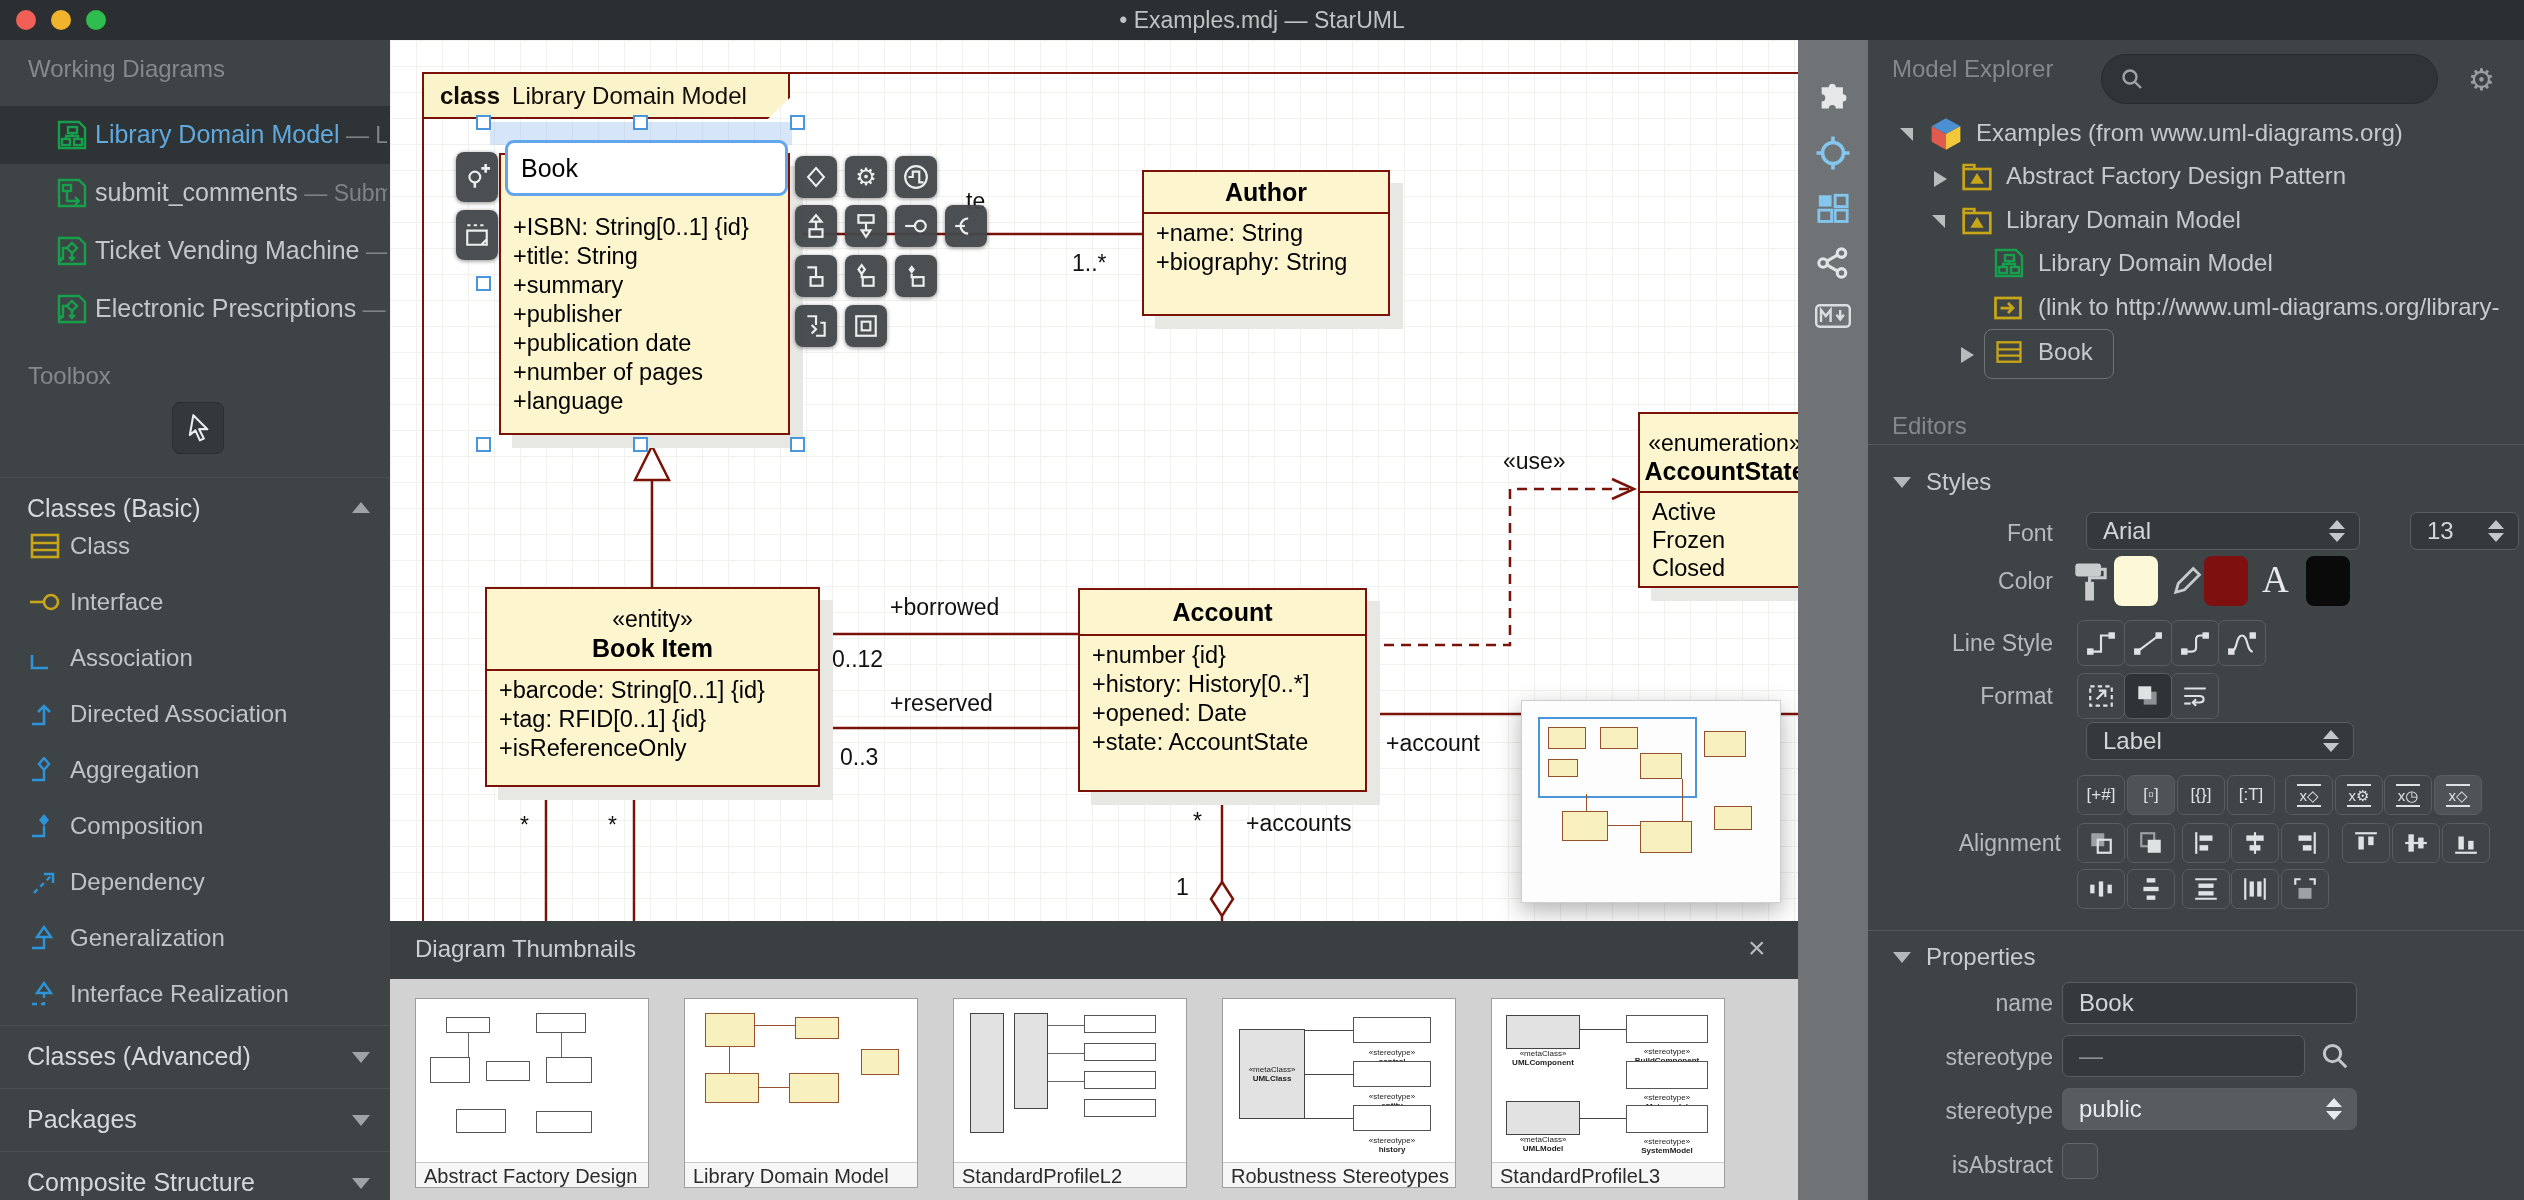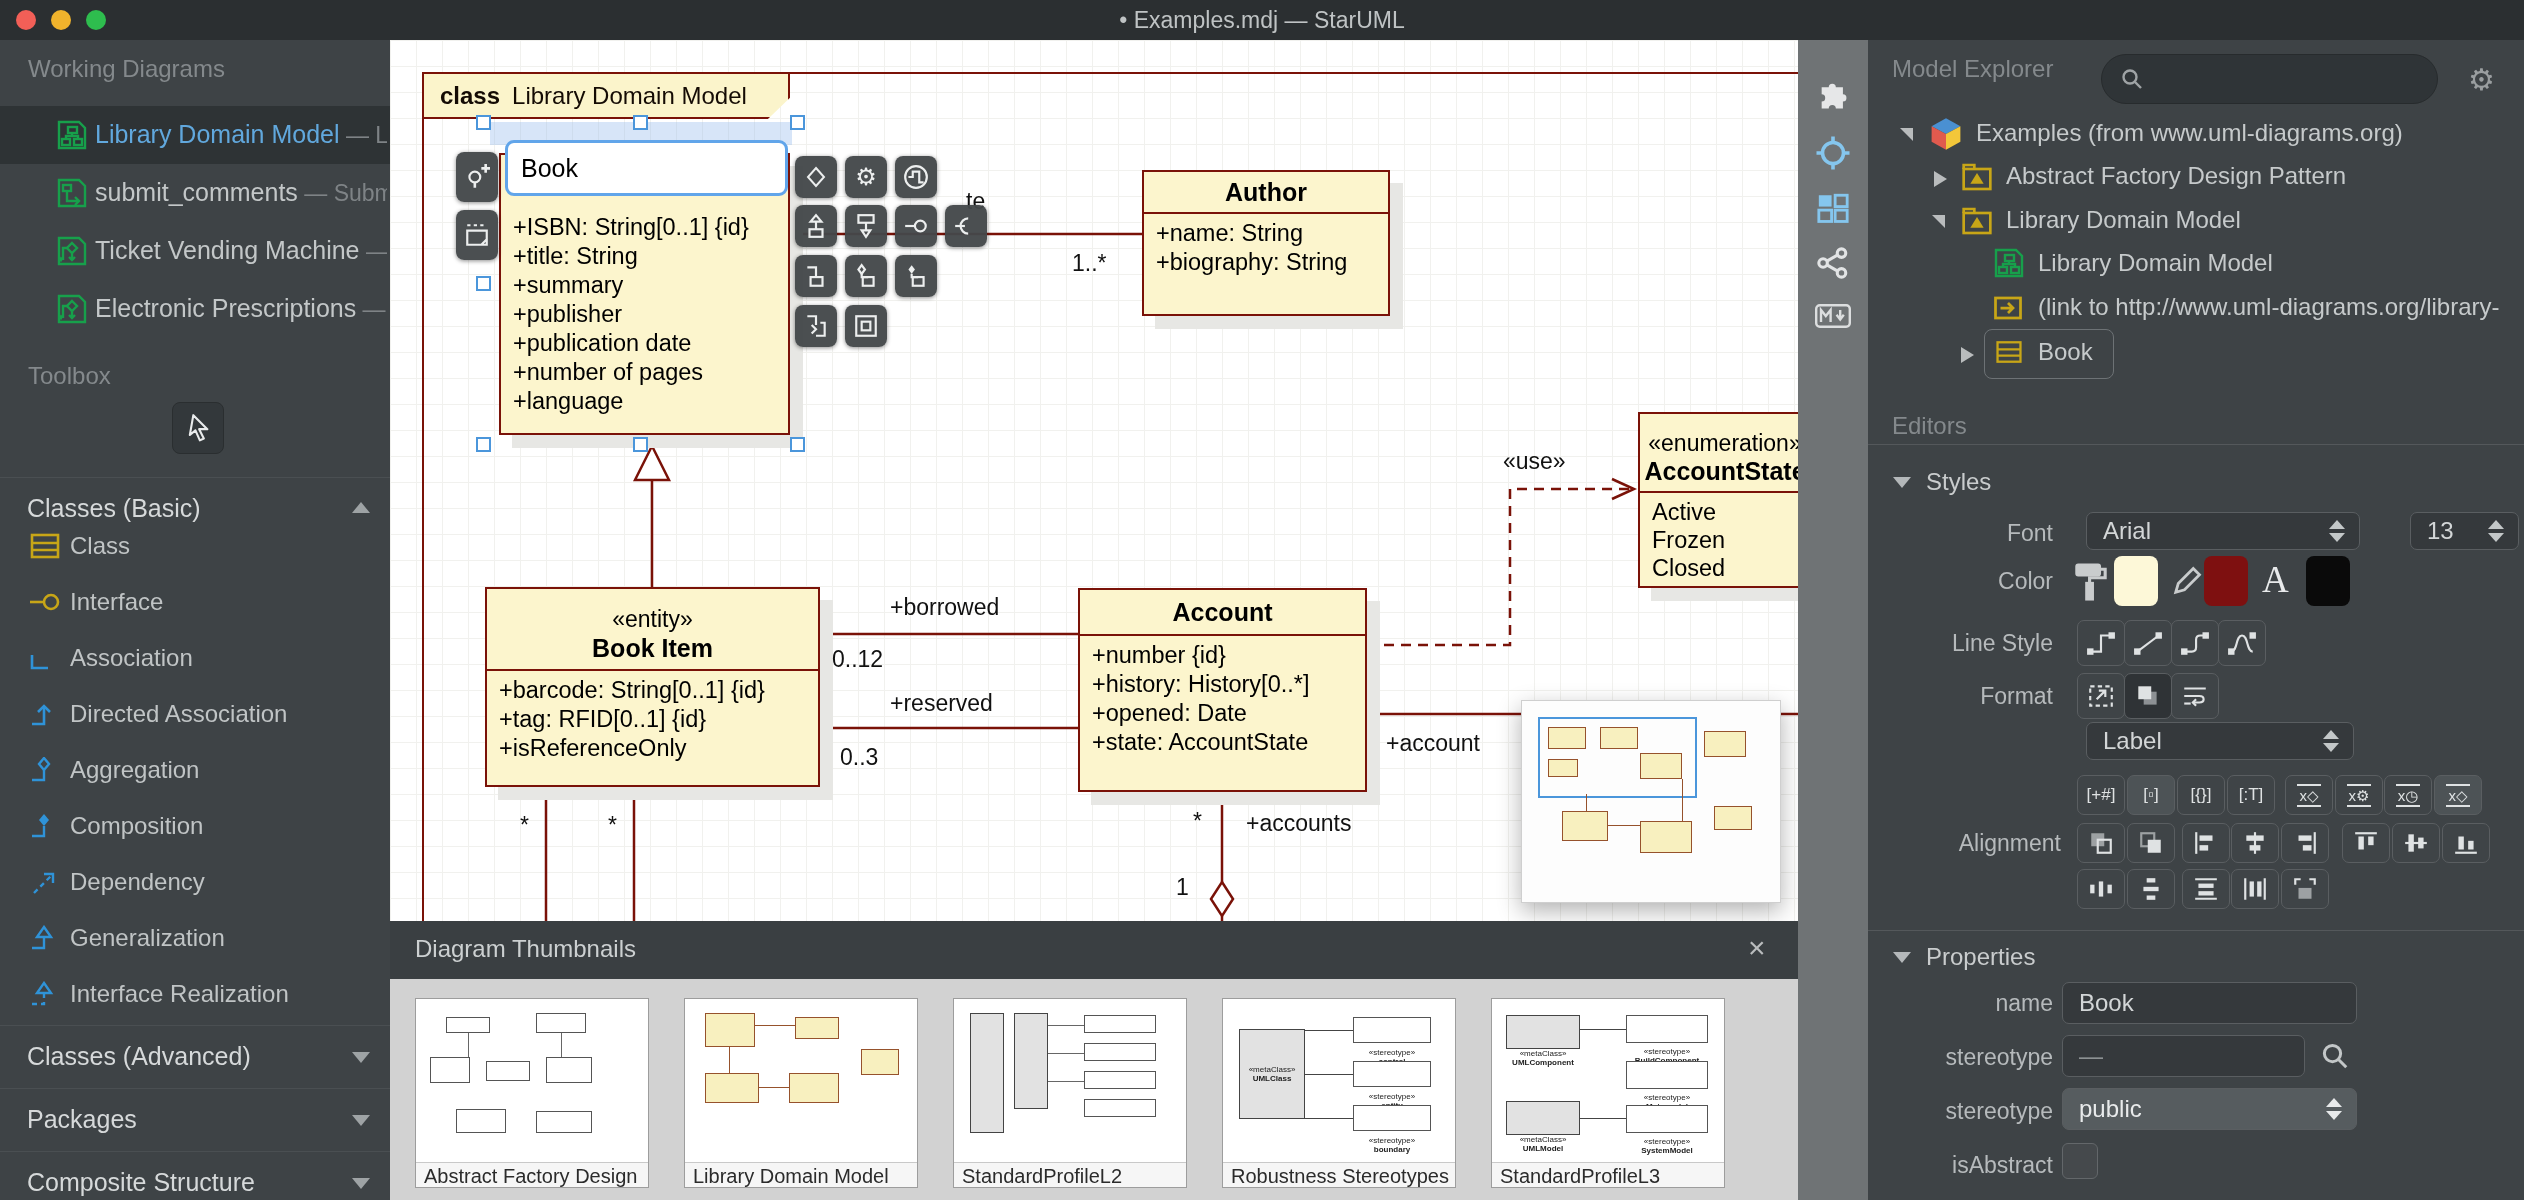--- a/index.html
+++ b/index.html
@@ -529,21 +529,21 @@
         </div>
 
         <div class="card" style="left:832px;">
           <div class="mb g" style="left:16px;top:30px;width:66px;height:90px;"></div>
           <div class="microtxt" style="left:16px;top:38px;width:66px;"><span>«metaClass»</span><br><b>UMLClass</b></div>
           <div class="mb" style="left:130px;top:18px;width:78px;height:26px;"></div>
           <div class="microtxt" style="left:130px;top:21px;width:78px;"><span>«stereotype»</span><br><b>control</b></div>
           <div class="mb" style="left:130px;top:62px;width:78px;height:26px;"></div>
           <div class="microtxt" style="left:130px;top:65px;width:78px;"><span>«stereotype»</span><br><b>entity</b></div>
           <div class="mb" style="left:130px;top:106px;width:78px;height:26px;"></div>
-          <div class="microtxt" style="left:130px;top:109px;width:78px;"><span>«stereotype»</span><br><b>boundary</b></div>
+          <div class="microtxt" style="left:130px;top:109px;width:78px;"><span>«stereotype»</span><br><b>history</b></div>
           <div class="abs" style="left:82px;top:31px;width:48px;border-top:1px solid #444;"></div>
           <div class="abs" style="left:82px;top:75px;width:48px;border-top:1px solid #444;"></div>
           <div class="abs" style="left:82px;top:119px;width:48px;border-top:1px solid #444;"></div>
           <div class="cap">Robustness Stereotypes</div>
         </div>
 
         <div class="card" style="left:1101px;">
           <div class="mb g" style="left:14px;top:16px;width:74px;height:34px;"></div>
           <div class="microtxt" style="left:14px;top:22px;width:74px;"><span>«metaClass»</span><br><b>UMLComponent</b></div>
           <div class="mb" style="left:134px;top:16px;width:82px;height:28px;"></div>

